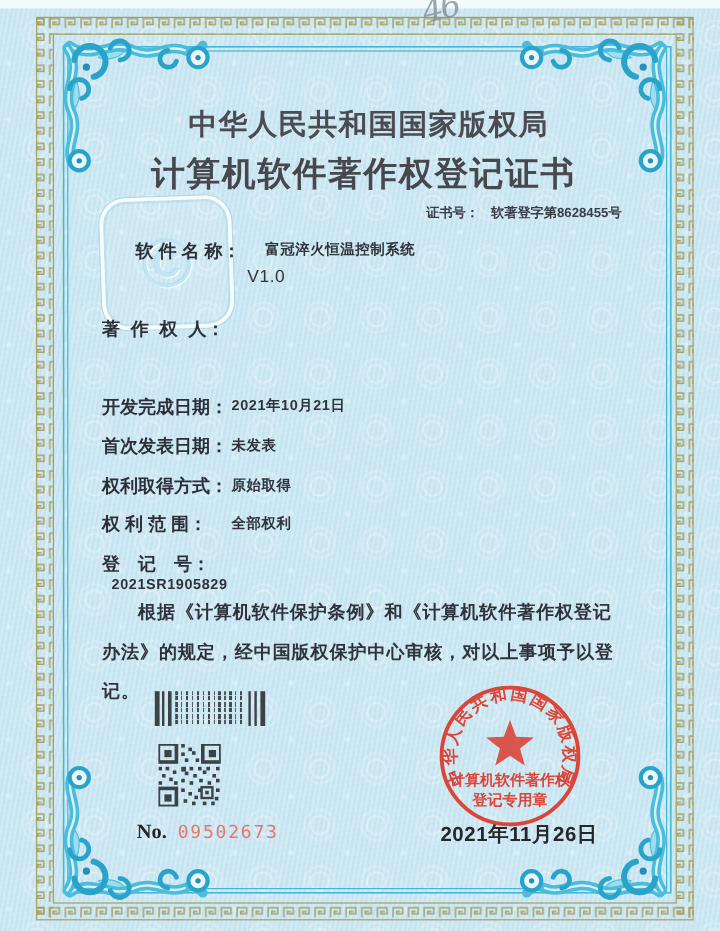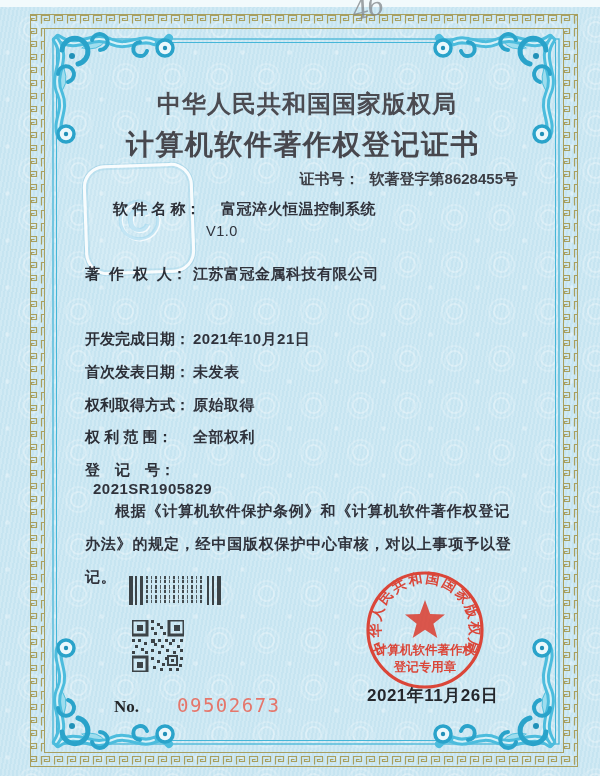--- a/index.html
+++ b/index.html
@@ -30,46 +30,46 @@
     font-size:27px;color:rgba(128,134,138,.75);transform:rotate(-14deg);letter-spacing:-2px;
   }
   .authority{
     position:absolute;left:0;top:88px;width:600px;text-align:center;padding-left:14px;box-sizing:border-box;
     font-size:24px;font-weight:700;letter-spacing:1px;color:#4b4b51;
   }
   .cert-title{
     position:absolute;left:0;top:126px;width:600px;text-align:center;padding-left:6px;box-sizing:border-box;
     font-size:28px;font-weight:700;letter-spacing:1.5px;color:#47474d;
   }
-  .certno-line{position:absolute;left:0;top:170px;width:518px;text-align:right;font-size:15px;font-weight:700;color:#3b3d44;}
+  .certno-line{position:absolute;left:0;top:170px;width:518px;text-align:right;font-size:11px;font-weight:700;color:#3b3d44;}
   .certno-line .lbl{margin-right:10px;}
   .field-row{position:absolute;left:85px;display:flex;align-items:flex-start;}
   .field-label{white-space:pre;font-size:15px;font-weight:700;color:#2c2f37;width:100px;}
-  .field-value{white-space:pre;font-size:15px;font-weight:700;color:#30333c;margin-left:8px;letter-spacing:.5px;}
+  .field-value{white-space:pre;font-size:12px;font-weight:700;color:#30333c;margin-left:8px;letter-spacing:.5px;}
   .field-value2{position:absolute;left:193px;font-size:14.5px;font-weight:400;color:#30333c;letter-spacing:.5px;margin-left:13px;}
   .statement{
     position:absolute;left:85px;top:494px;width:437px;font-size:15px;font-weight:700;
     color:#2f323b;line-height:33px;text-indent:2em;letter-spacing:.8px;margin:0;
   }
   .barcode{
     position:absolute;left:129px;top:576px;width:92px;height:29px;
     background:
       repeating-linear-gradient(0deg, rgba(205,232,243,.95) 0 2px, transparent 2px 5px, rgba(205,232,243,.75) 5px 6px, transparent 6px 10px) 17px 0/58px 100% no-repeat,
       repeating-linear-gradient(90deg, rgba(60,67,71,.95) 0 2px, transparent 2px 5px, rgba(60,67,71,.85) 5px 6px, transparent 6px 9px) 17px 0/58px 100% no-repeat,
       linear-gradient(#3c4347,#3c4347) 0 0/4px 100% no-repeat,
       linear-gradient(#3c4347,#3c4347) 6px 0/2px 100% no-repeat,
       linear-gradient(#3c4347,#3c4347) 11px 0/3px 100% no-repeat,
       linear-gradient(#3c4347,#3c4347) 88px 0/4px 100% no-repeat,
       linear-gradient(#3c4347,#3c4347) 83px 0/2px 100% no-repeat,
       linear-gradient(#3c4347,#3c4347) 78px 0/2px 100% no-repeat;
   }
   .qrcode{position:absolute;left:132px;top:620px;}
-  .serial-line{position:absolute;left:114px;top:683px;display:flex;align-items:baseline;gap:29px;}
+  .serial-line{position:absolute;left:114px;top:683px;display:flex;align-items:baseline;}
   .serial-label{font-family:"Liberation Serif","DejaVu Serif",serif;font-weight:700;font-size:17px;color:#232528;}
-  .serial-number{font-family:"DejaVu Sans Mono",monospace;font-size:19px;letter-spacing:1.5px;color:#e5766b;margin-left:9px;margin-top:11px;}
+  .serial-number{font-family:"DejaVu Sans Mono",monospace;font-size:15px;letter-spacing:1.5px;color:#e5766b;margin-left:9px;}
   .seal-svg{position:absolute;left:355px;top:553px;opacity:.93;}
   .issue-date{position:absolute;left:367px;top:684px;font-size:17px;font-weight:700;color:#25272c;letter-spacing:.5px;}
 </style>
 </head>
 <body>
 
 <div class="cert">
 
   <div class="topstrip"></div>
 
@@ -131,21 +131,20 @@
   </div>
 
   <div class="field-row" style="top:200px;padding-left:28px;">
     <span class="field-label">软 件 名 称：</span>
     <span class="field-value">富冠淬火恒温控制系统</span>
   </div>
   <div class="field-value2" style="top:223px;">V1.0</div>
 
   <div class="field-row" style="top:265px;font-family:Liberation Mono, monospace;">
     <span class="field-label">著 作 权 人：</span>
-    <span class="field-value">江苏富冠金属科技有限公司</span>
   </div>
 
   <div class="field-row" style="top:330px;">
     <span class="field-label">开发完成日期：</span>
     <span class="field-value">2021年10月21日</span>
   </div>
 
   <div class="field-row" style="top:363px;">
     <span class="field-label">首次发表日期：</span>
     <span class="field-value">未发表</span>

